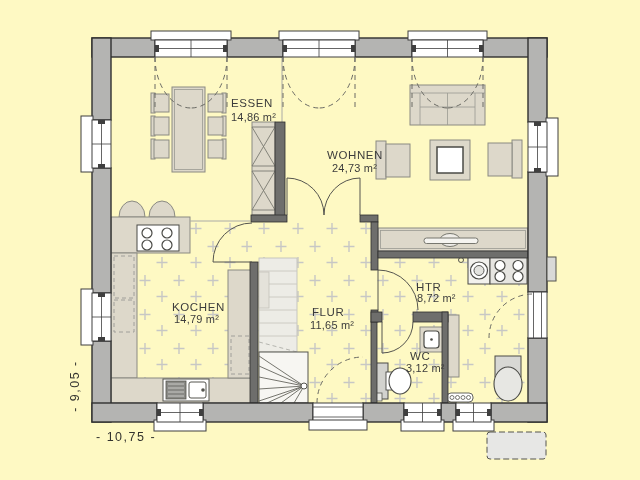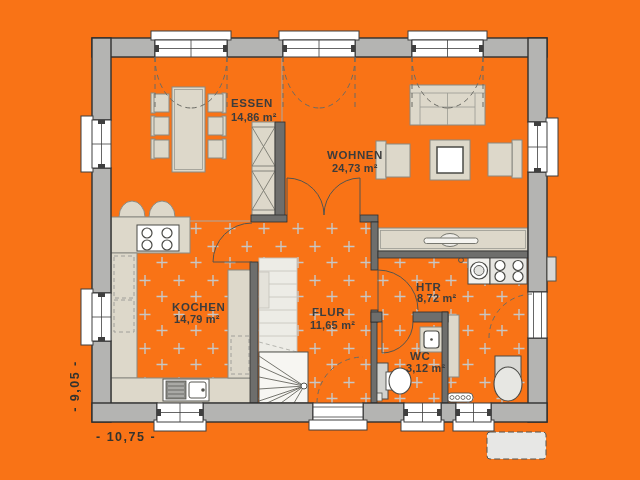--- a/index.html
+++ b/index.html
@@ -1,16 +1,16 @@
 <!DOCTYPE html>
 <html><head>
 <meta charset="utf-8">
 <style>
   html,body{margin:0;padding:0;background:#ffffff;}
-  .canvas{position:relative;width:640px;height:480px;background:#f97316;overflow:hidden;font-weight:bold;}
+  .canvas{position:relative;width:640px;height:480px;background:#fef9c3;overflow:hidden;}
   svg{display:block;}
   .ext{stroke:#2f2f2f;stroke-width:1.4;}
   .int{stroke:#2e2e2e;stroke-width:0.8;}
   .furn{stroke:#8a8a82;stroke-width:1;}
   .furnline{stroke:#9a9a92;stroke-width:0.8;fill:none;}
   .dark{stroke:#4a4a46;stroke-width:1.2;fill:#ffffff;}
   .win{fill:#ffffff;stroke:#3f3f3f;stroke-width:1;}
   .winline{stroke:#3f3f3f;stroke-width:0.8;fill:none;}
   .nub{fill:#3f3f3f;}
   .arc{fill:none;stroke:#55554f;stroke-width:1;}

